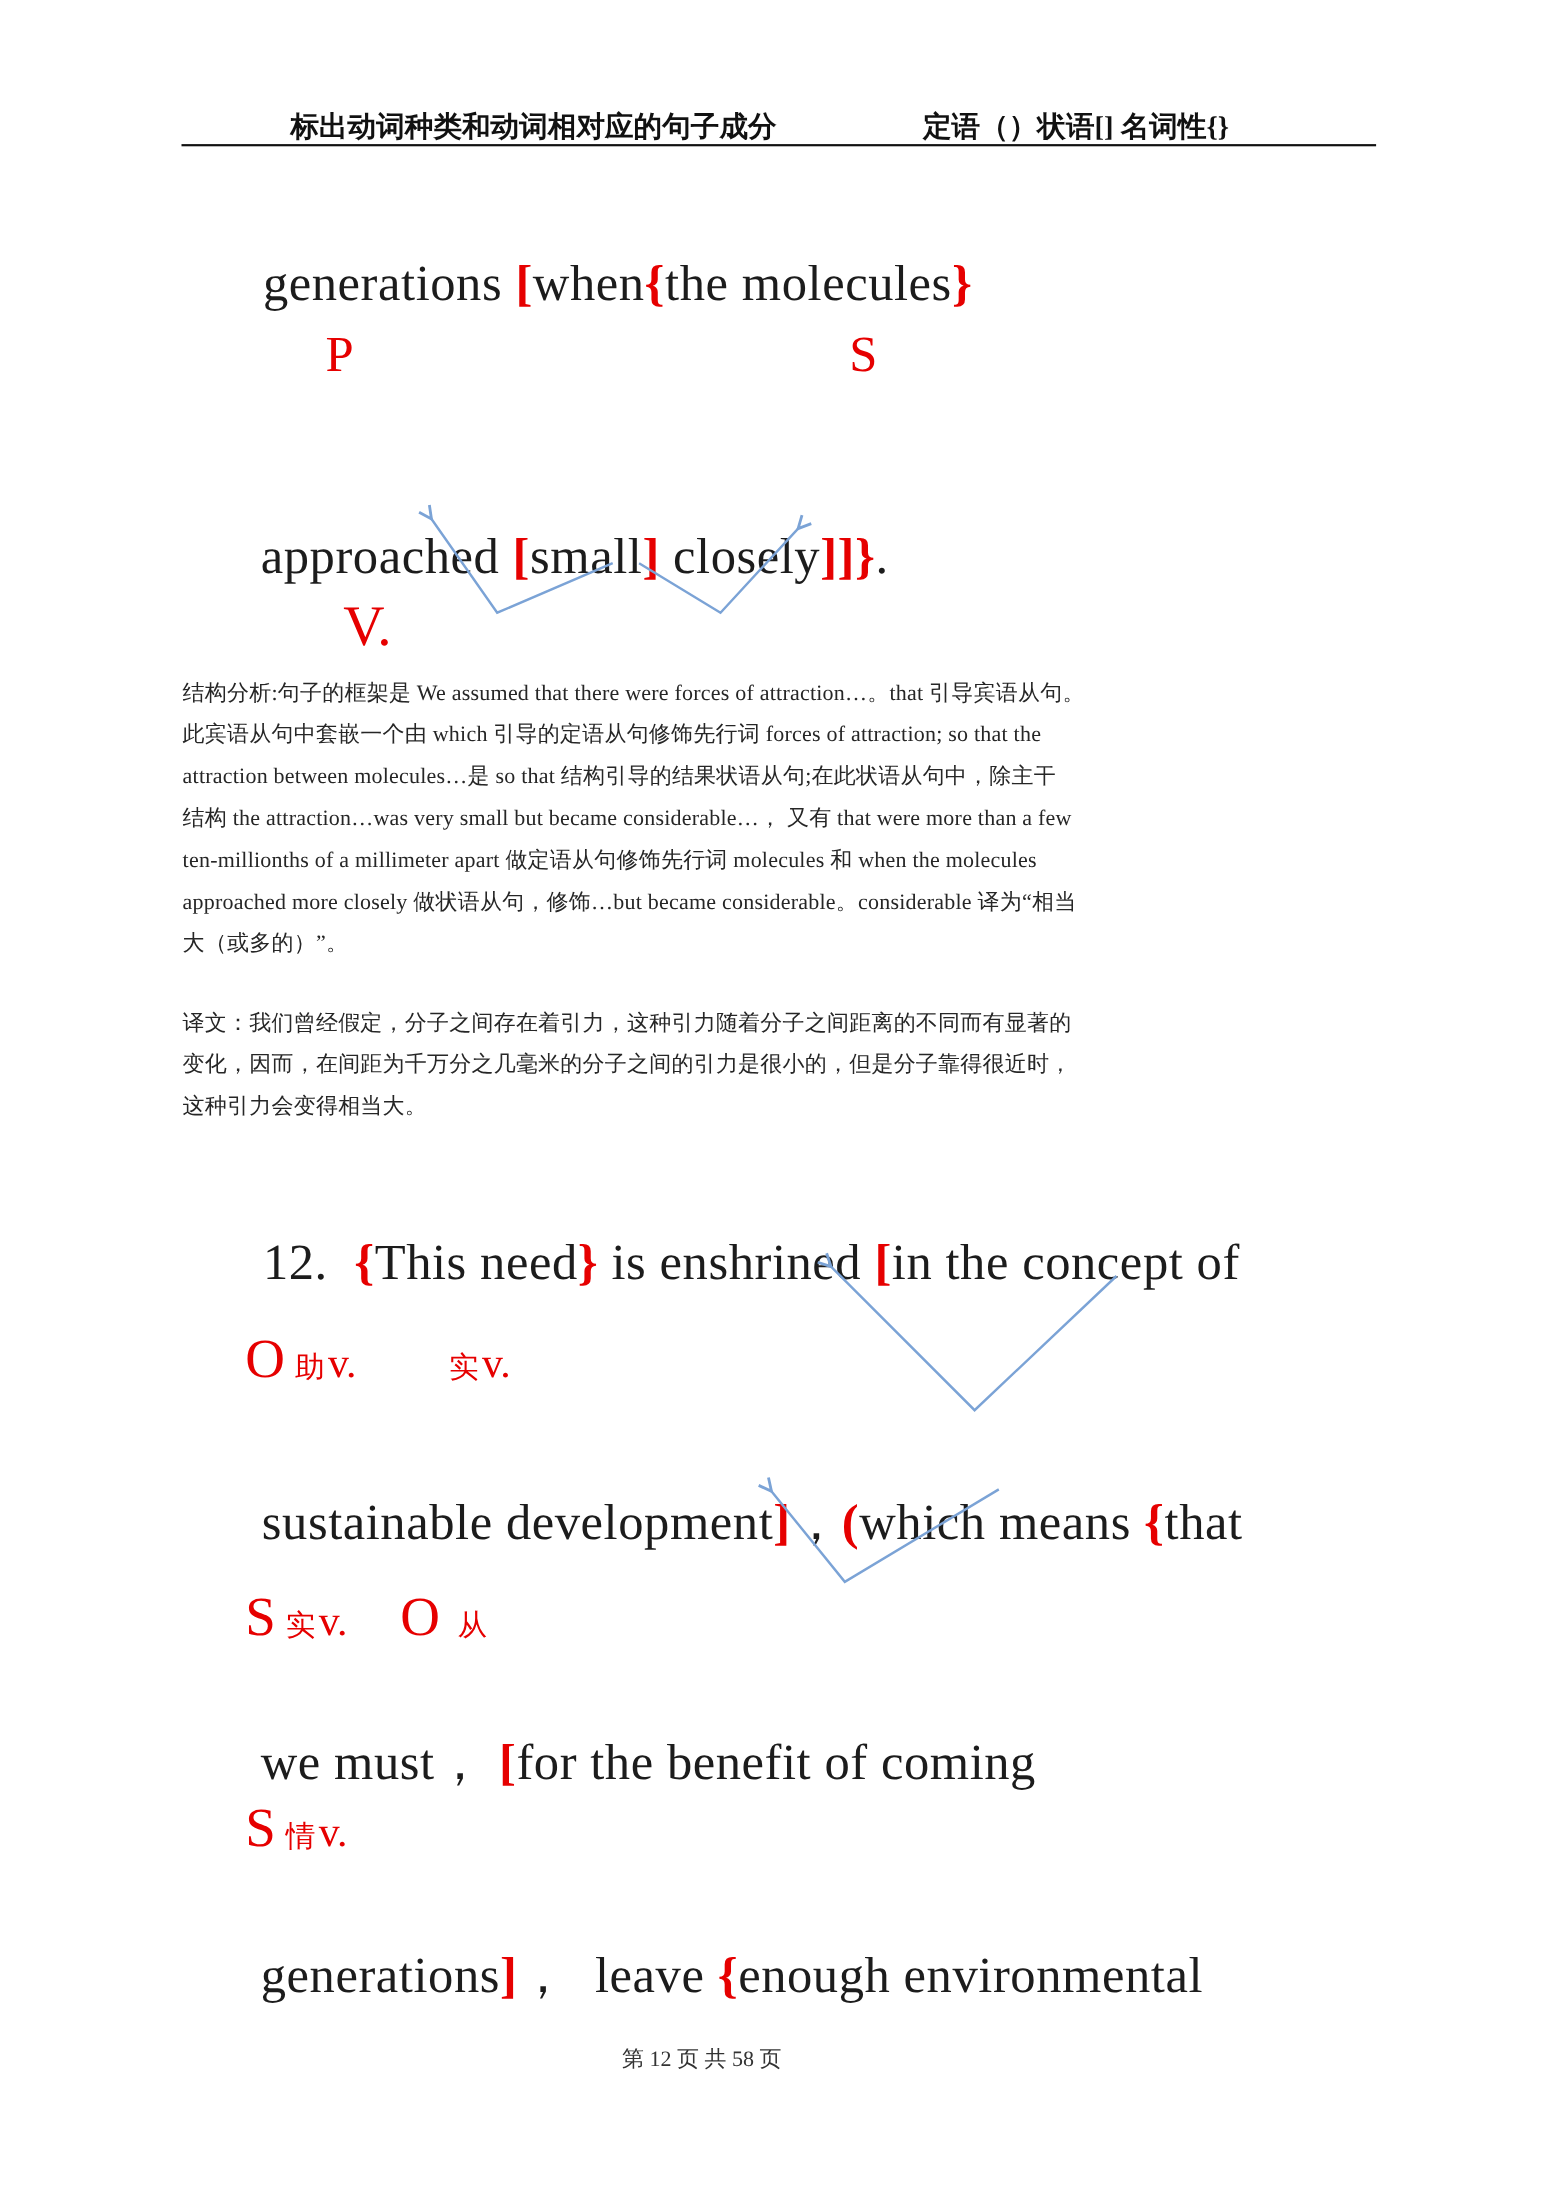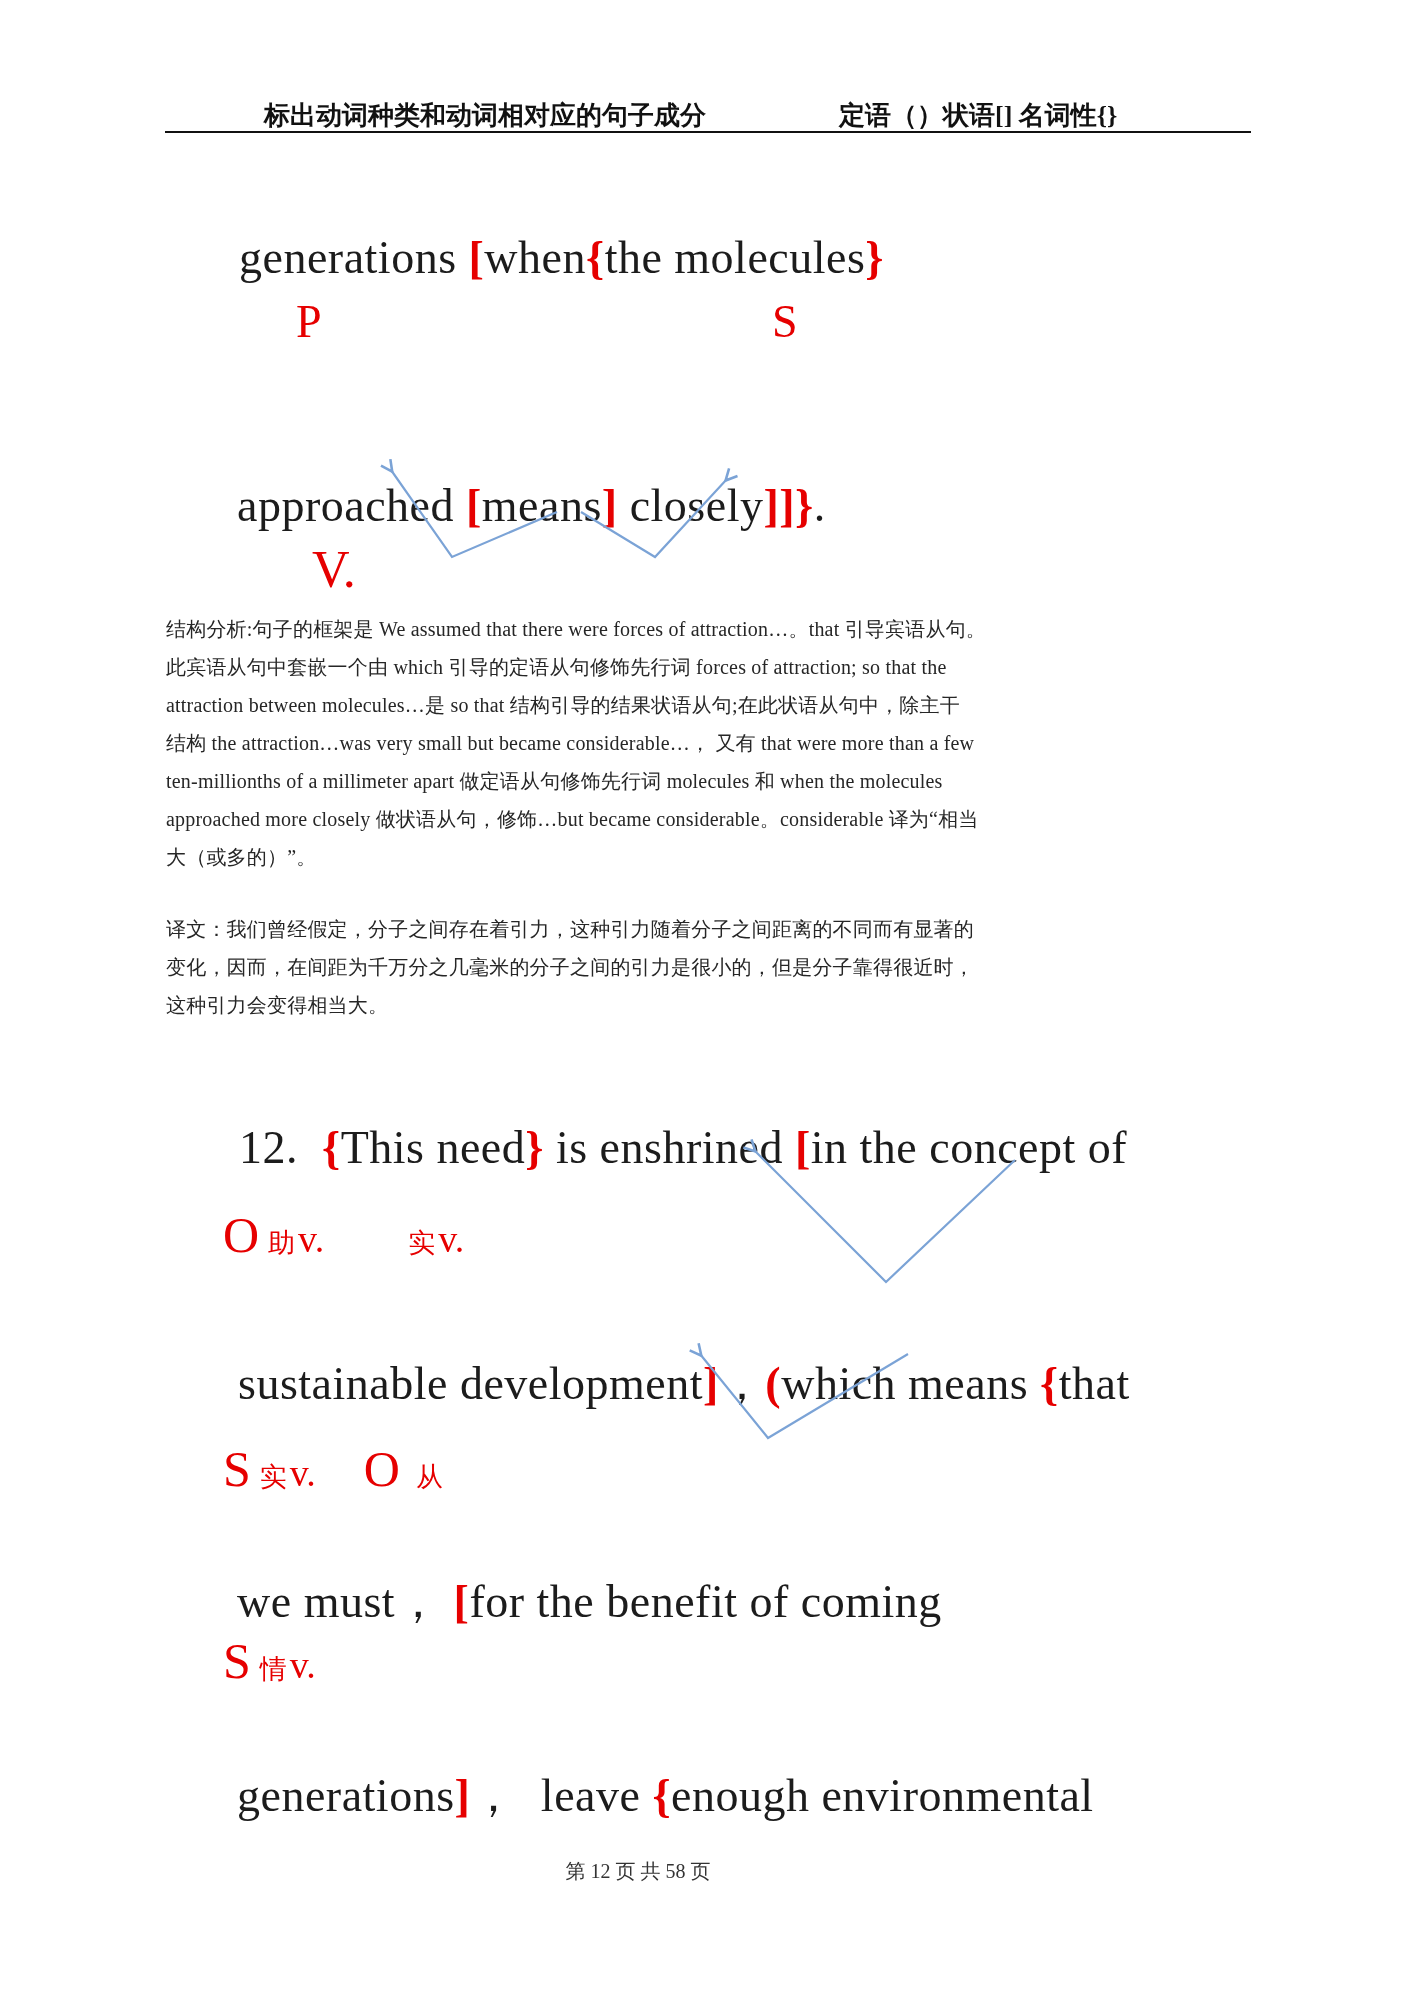--- a/index.html
+++ b/index.html
@@ -36,21 +36,21 @@
 <div class="hdr-rule"></div>
 
 <div class="abs bigline" style="left:215px;top:178px;">
   <span>generations </span><span class="red-b">[</span><span>when</span><span class="red-b">{</span><span>the molecules</span><span class="red-b">}</span>
 </div>
 
 <div class="abs ps" style="left:296px;top:295px;">P</div>
 <div class="abs ps" style="left:772px;top:295px;">S</div>
 
 <div class="abs bigline" style="left:213px;top:426px;">
-  <span>approached </span><span class="red-b">[</span><span>means</span><span class="red-b">]</span><span> closely</span><span class="red-b">]]}</span><span>.</span>
+  <span>approached </span><span class="red-b">[</span><span>small</span><span class="red-b">]</span><span> closely</span><span class="red-b">]]}</span><span>.</span>
 </div>
 
 <div class="abs lbl-big" style="left:312px;top:540px;font-size:52px;">V.</div>
 
 <div>
   <div class="abs para" style="left:166px;top:616px;">结构分析:句子的框架是 We assumed that there were forces of attraction…。that 引导宾语从句。</div>
   <div class="abs para" style="left:166px;top:654px;">此宾语从句中套嵌一个由 which 引导的定语从句修饰先行词 forces of attraction; so that the</div>
   <div class="abs para" style="left:166px;top:692px;">attraction between molecules…是 so that 结构引导的结果状语从句;在此状语从句中，除主干</div>
   <div class="abs para" style="left:166px;top:730px;">结构 the attraction…was very small but became considerable…， 又有 that were more than a few</div>
   <div class="abs para" style="left:166px;top:768px;">ten-millionths of a millimeter apart 做定语从句修饰先行词 molecules 和 when the molecules</div>

